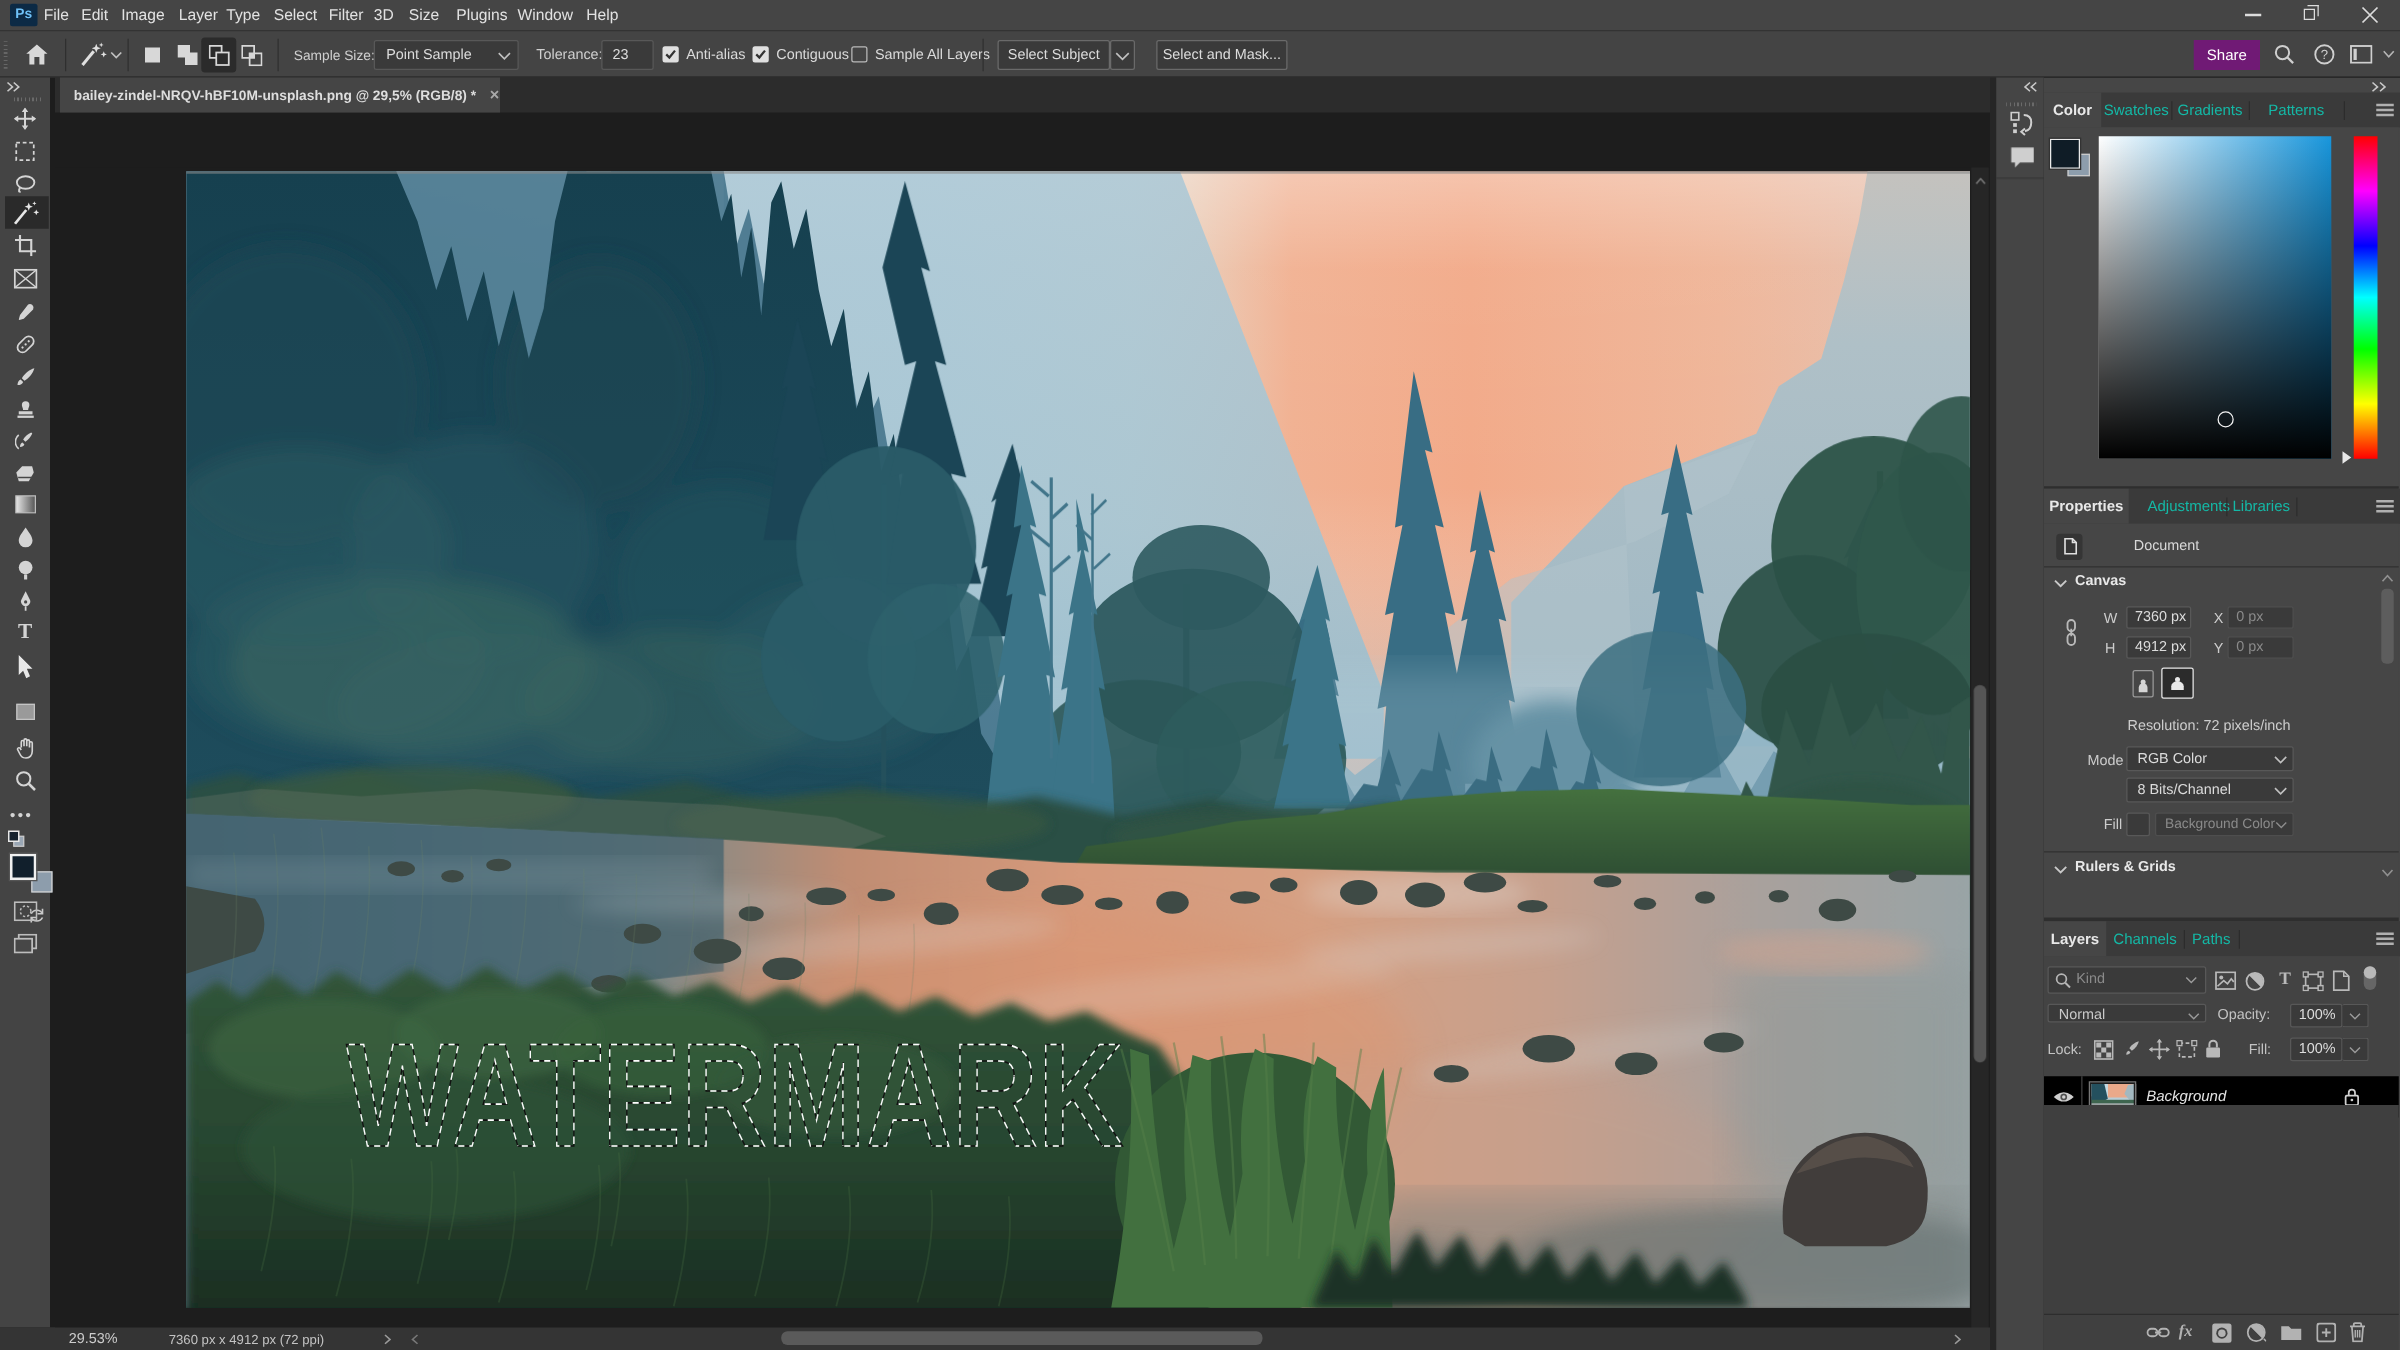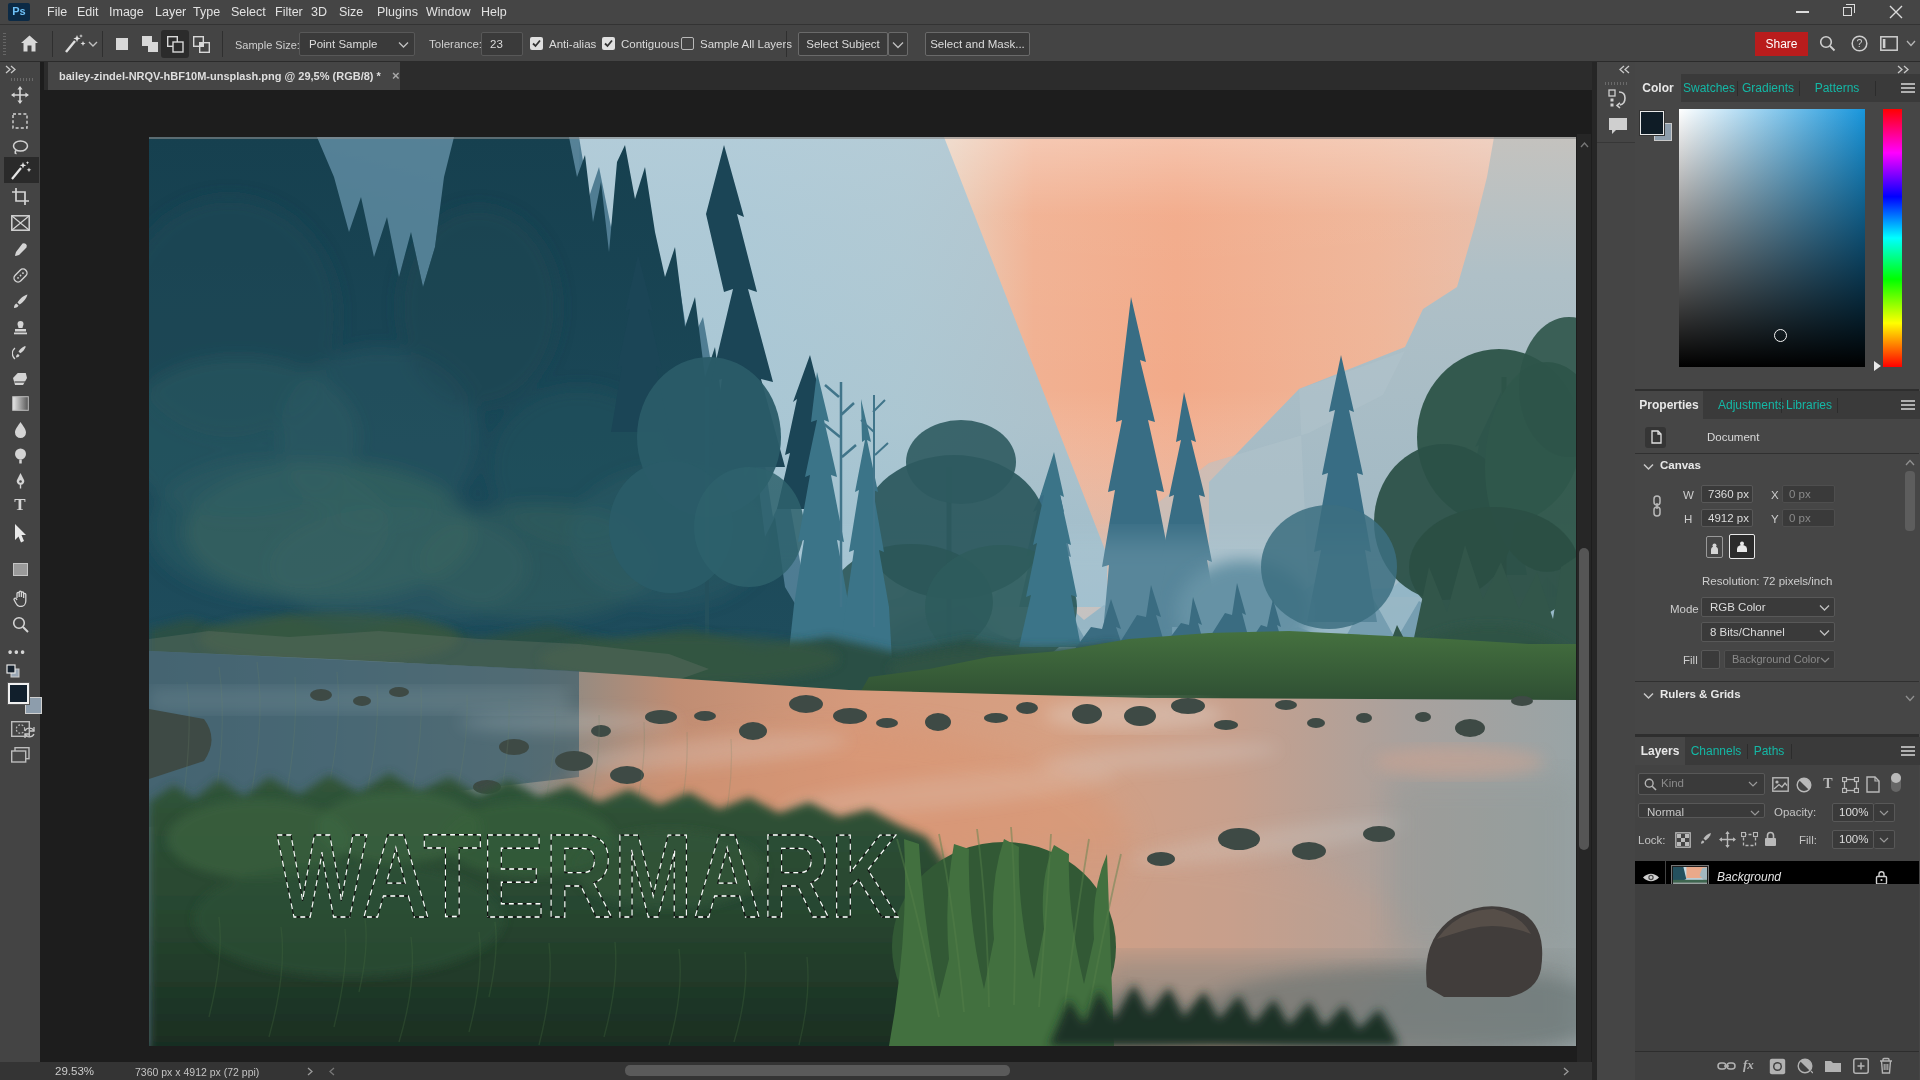--- a/index.html
+++ b/index.html
@@ -1,20 +1,20 @@
 <!DOCTYPE html>
 <html><head>
 <meta charset="utf-8">
 <style>
   * { margin:0; padding:0; box-sizing:border-box; }
   html,body { width:1920px; height:1080px; overflow:hidden; background:#1d1d1d;
     font-family:"Liberation Sans", sans-serif; }
   .abs { position:absolute; }
   #menubar { left:0; top:0; width:1920px; height:24px; background:#454545; }
-  .menuitem { position:absolute; top:5px; font-size:12.5px; color:#e2e2e2;margin-left:12px; }
+  .menuitem { position:absolute; top:5px; font-size:12.5px; color:#e2e2e2; }
   #optionsbar { left:0; top:24px; width:1920px; height:38px; background:#444444;
     border-top:1px solid #333; border-bottom:1px solid #2b2b2b; }
   #toolbar { left:0; top:62px; width:44px; height:1000px; background:#444444;
     border-right:4px solid #1d1d1d;}
   #tabbar { left:44px; top:62px; width:1548px; height:28px; background:#2c2c2c; }
   #tab1 { position:absolute; left:4px; top:0; width:352px; height:28px; background:#454545; white-space:nowrap; overflow:hidden;
     color:#dedede; font-size:11px; font-weight:bold; line-height:28px; padding-left:11px; }
   #canvas { left:44px; top:90px; width:1548px; height:972px; background:#1d1d1d;margin-top:44px; }
   #statusbar { left:0; top:1062px; width:1592px; height:18px; background:#343434; }
   #rightcol { left:1592px; top:62px; width:328px; height:1018px; background:#262626; }
@@ -112,21 +112,21 @@
   <div style="position:absolute;left:681px;top:12px;width:13px;height:13px;border:1.4px solid #b9b9b9;border-radius:2px;"></div>
   <div class="lbl" style="left:700px;top:13px;color:#dadada;">Sample All Layers</div>
   <div style="position:absolute;left:786px;top:6px;width:1px;height:26px;background:#2f2f2f;"></div>
   <div class="inp" style="left:798px;top:7px;width:90px;height:24px;line-height:22px;text-align:center;border-color:#6a6a6a;">Select Subject</div>
   <div class="inp" style="left:888px;top:7px;width:20px;height:24px;border-color:#6a6a6a;"></div>
   <svg style="position:absolute;left:892px;top:16px;" width="12" height="8" viewBox="0 0 12 8">
       <path d="M1,1.5 L6,6.5 L11,1.5" stroke="#c0c0c0" stroke-width="1.3" fill="none"></path>
     </svg>
   <div class="inp" style="left:925px;top:7px;width:105px;height:24px;line-height:22px;text-align:center;border-color:#6a6a6a;">Select and Mask...</div>
 
-  <div style="position:absolute;left:1755px;top:7px;width:53px;height:24px;background:#b91c1c;border-radius:0;color:#fff;font-size:12px;line-height:24px;text-align:center;">Share</div>
+  <div style="position:absolute;left:1755px;top:7px;width:53px;height:24px;background:#701a75;border-radius:0;color:#fff;font-size:12px;line-height:24px;text-align:center;">Share</div>
   <svg style="position:absolute;left:1819px;top:10px;" width="17" height="17" viewBox="0 0 17 17">
       <circle cx="7" cy="7" r="5.3" fill="none" stroke="#cfcfcf" stroke-width="1.6"></circle>
       <path d="M11,11 L15.5,15.5" stroke="#cfcfcf" stroke-width="1.8"></path>
     </svg>
   <svg style="position:absolute;left:1851px;top:10px;" width="17" height="17" viewBox="0 0 17 17">
       <circle cx="8.5" cy="8.5" r="7.3" fill="none" stroke="#cfcfcf" stroke-width="1.5"></circle>
       <text x="8.5" y="12.2" font-size="10.5" fill="#cfcfcf" text-anchor="middle" font-family="Liberation Sans">?</text>
     </svg>
   <svg style="position:absolute;left:1880px;top:11px;" width="18" height="15" viewBox="0 0 18 15">
       <rect x="0.8" y="0.8" width="16.4" height="13.4" fill="none" stroke="#cfcfcf" stroke-width="1.5"></rect>

